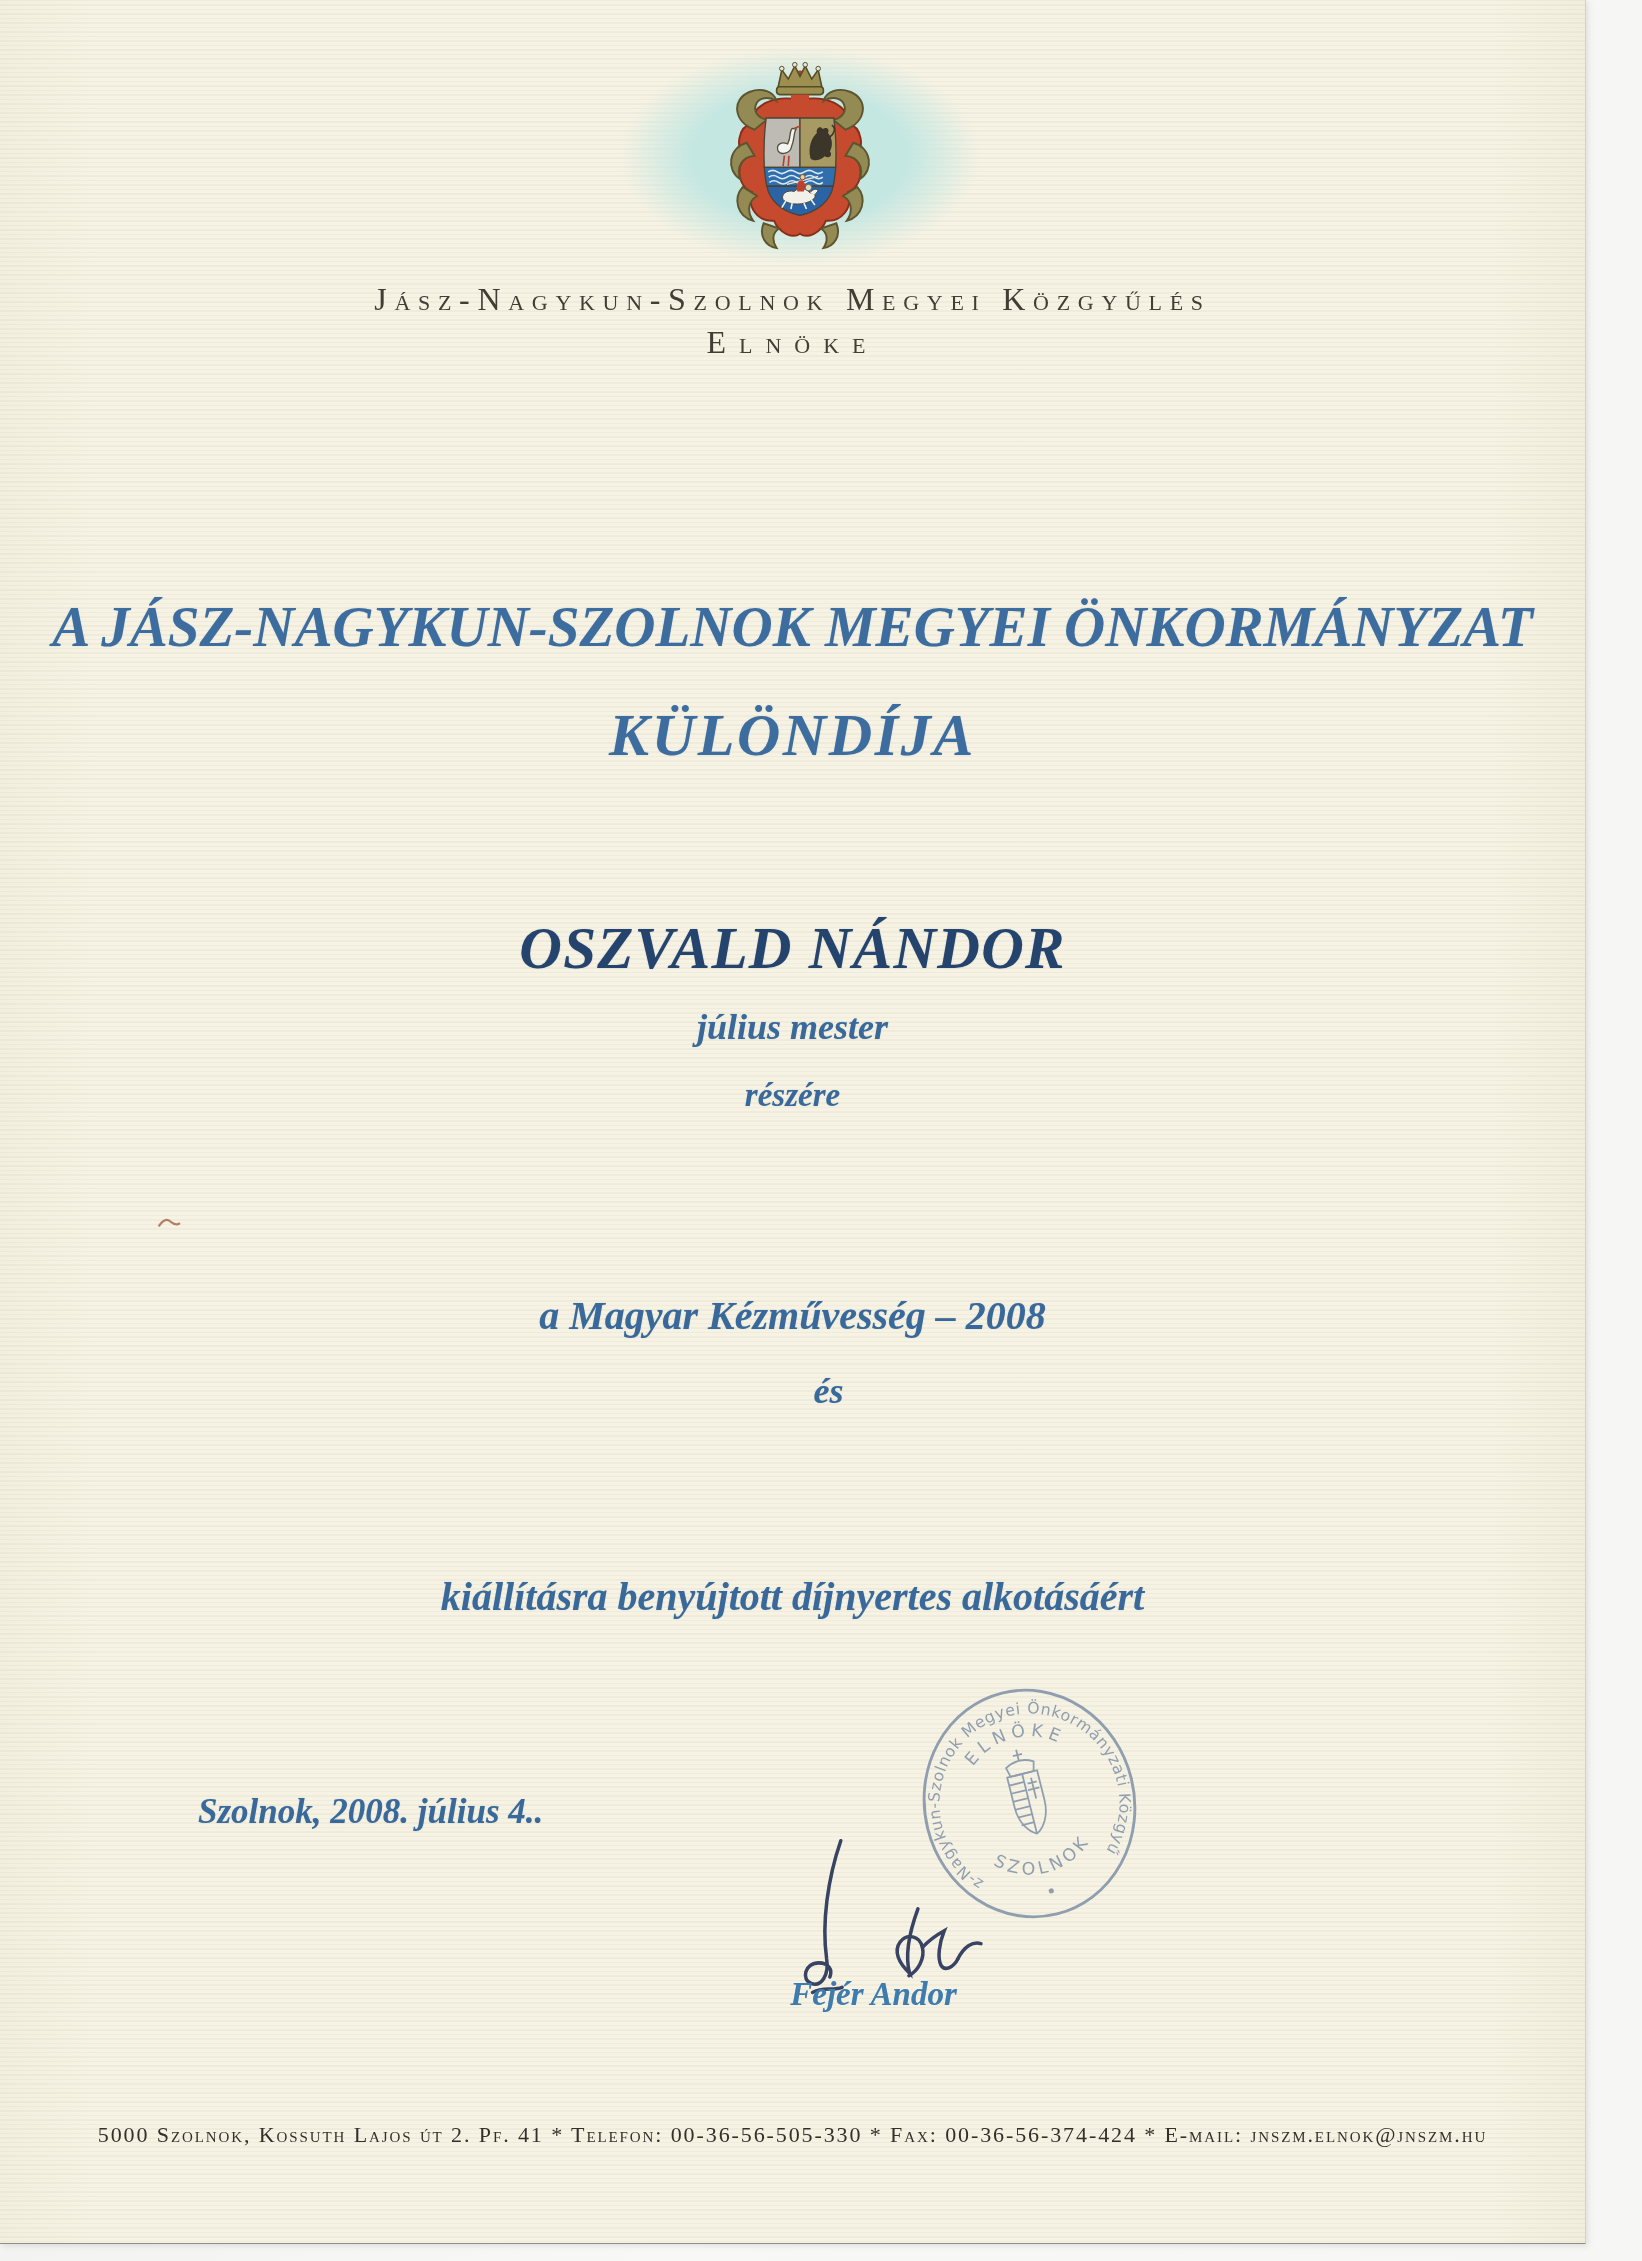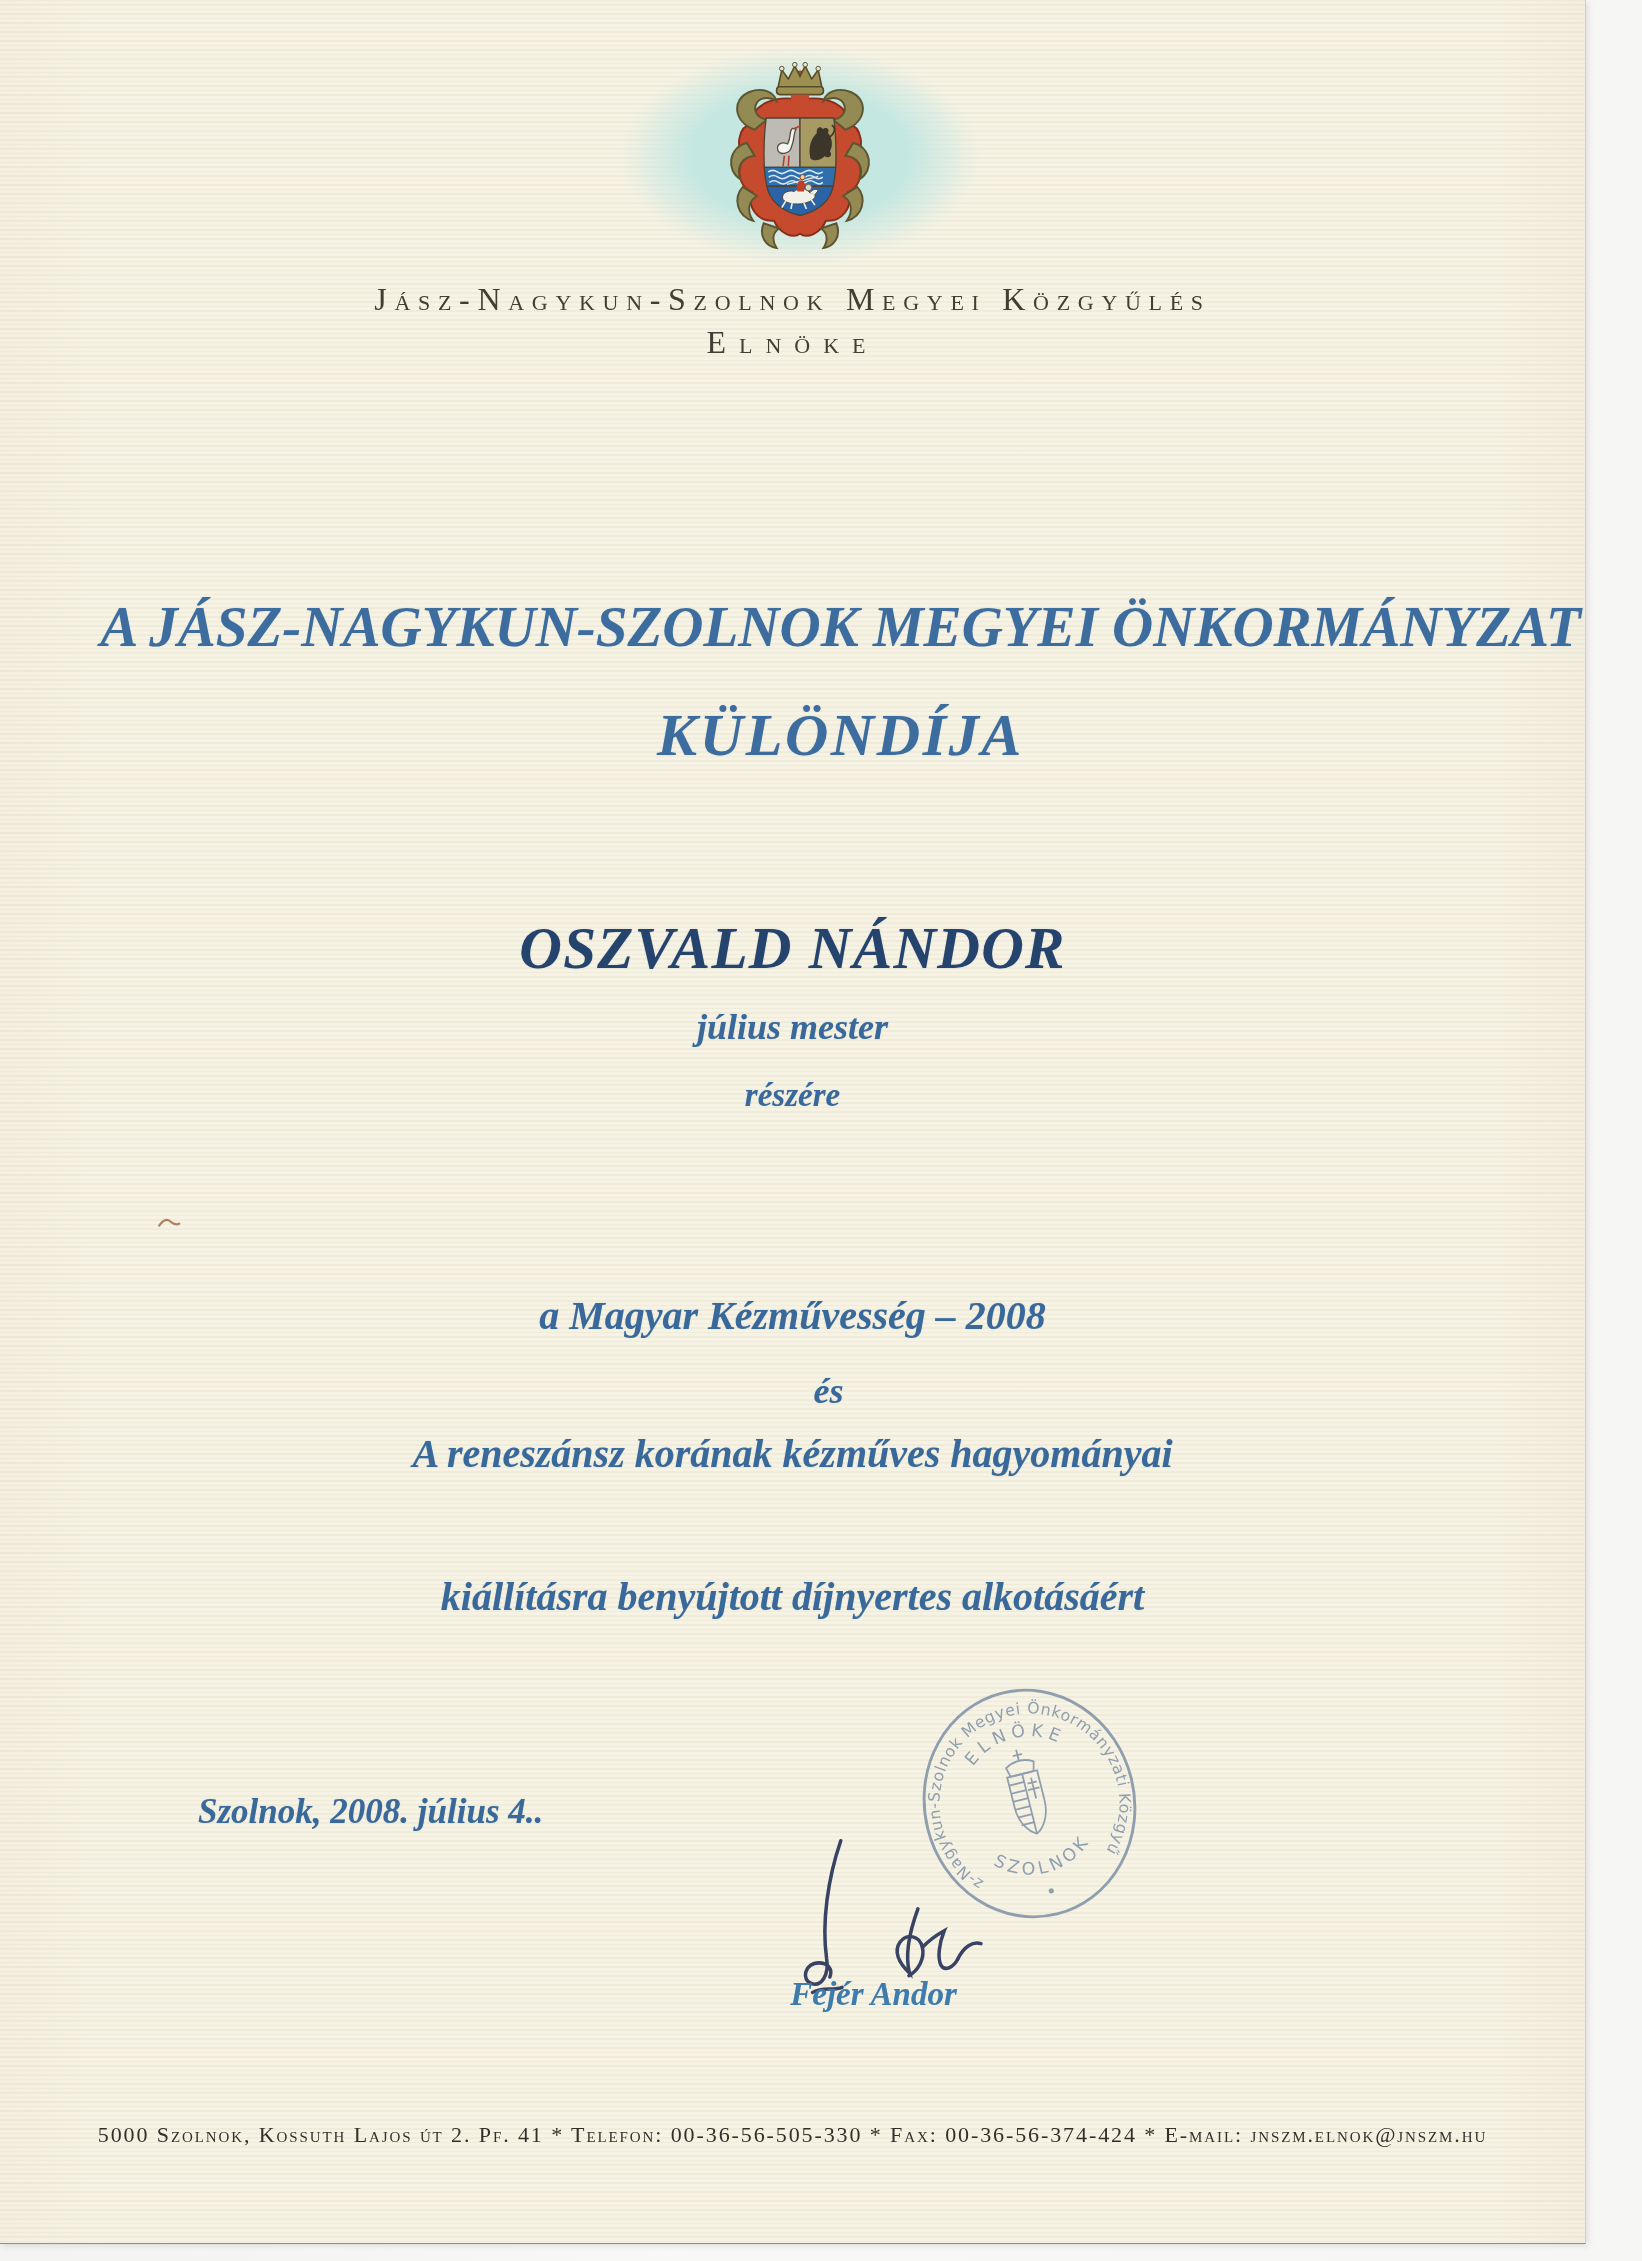--- a/index.html
+++ b/index.html
@@ -10,21 +10,21 @@
     background:
       linear-gradient(90deg,rgba(120,110,80,0.03),rgba(0,0,0,0) 6%,rgba(0,0,0,0) 94%,rgba(120,110,80,0.04)),
       repeating-linear-gradient(180deg,rgba(150,140,108,0.075) 0px,rgba(150,140,108,0.075) 1.3px,rgba(255,255,255,0) 1.3px,rgba(255,255,255,0) 4.5px),
       #f7f3e4;
     border-right:1.3px solid #d4d2c6;border-bottom:1.9px solid #8f8e85;
     box-shadow:1.9px 1.9px 6.4px rgba(0,0,0,0.10);}
   .abs{position:absolute;}
   .centered{left:0;width:1585px;text-align:center;}
   .hdr{color:#413e34;font-variant:small-caps;}
   .script{font-style:italic;font-weight:bold;}
-  .blue1{color:#3c6d9e;text-shadow:0 0 1.3px rgba(70,120,170,0.30);margin-left:48px;}
+  .blue1{color:#3c6d9e;text-shadow:0 0 1.3px rgba(70,120,170,0.30);}
   .navy{color:#24436d;text-shadow:0 0 1.3px rgba(40,70,120,0.30);}
   .blue2{color:#38699a;text-shadow:0 0 1.3px rgba(70,120,170,0.28);}
   .blue3{color:#3f7cae;text-shadow:0 0 0.6px rgba(70,130,180,0.30);}
   .footer{color:#33302a;font-variant:small-caps;letter-spacing:1.9px;font-size:22px;}
   .oval{background:radial-gradient(closest-side,#c4e7e2 58%,rgba(196,231,226,0) 98%);}
   svg text{font-family:"DejaVu Sans",sans-serif;}
 </style>
 </head>
 <body>
 
@@ -80,21 +80,20 @@
 
   <div class="abs centered script blue1" style="top:594px;font-size:57px;">A JÁSZ-NAGYKUN-SZOLNOK MEGYEI ÖNKORMÁNYZAT</div>
   <div class="abs centered script blue1" style="top:701px;font-size:60px;letter-spacing:2.6px;">KÜLÖNDÍJA</div>
 
   <div class="abs centered script navy" style="top:914px;font-size:59px;letter-spacing:1.3px;">OSZVALD NÁNDOR</div>
   <div class="abs centered script blue2" style="top:1006px;font-size:36px;">július mester</div>
   <div class="abs centered script blue2" style="top:1077px;font-size:33px;">részére</div>
 
   <div class="abs centered script blue2" style="top:1292px;font-size:40px;">a Magyar Kézművesség – 2008</div>
   <div class="abs centered script blue2" style="top:1370px;font-size:36px;padding-left:36px;">és</div>
-  <div class="abs centered script blue2" style="top:1430px;font-size:40px;">A reneszánsz korának kézműves hagyományai</div>
 
   <div class="abs centered script blue2" style="top:1573px;font-size:40px;">kiállításra benyújtott díjnyertes alkotásáért</div>
 
   <div class="abs script blue2" style="left:198px;top:1792px;font-size:35px;">Szolnok, 2008. július 4..</div>
 
   <svg class="abs" style="left:897px;top:1667px;opacity:0.88;" width="265" height="273" viewBox="-206 -212 412 424">
     <defs>
       <path id="ringPath" d="M -99,99 A 140,140 0 1 1 99,99" fill="none"></path>
       <path id="topPath" d="M -76,-72 A 105,105 0 0 1 76,-72" fill="none"></path>
       <path id="botPath" d="M -80,76 A 110,110 0 0 0 80,76" fill="none"></path>

